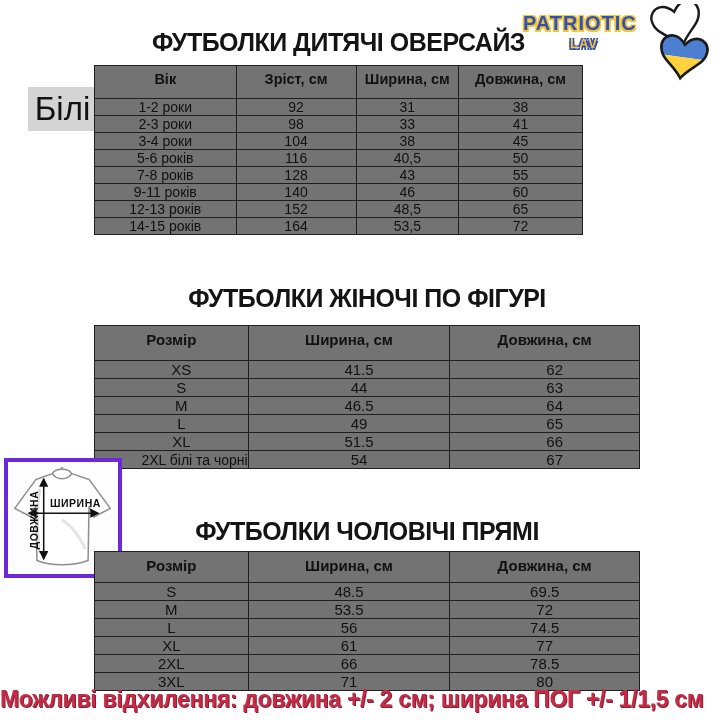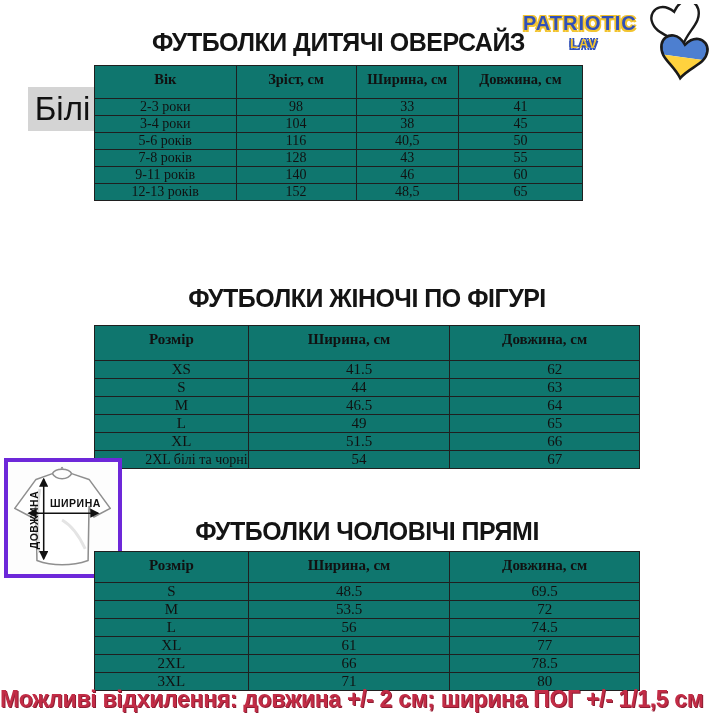--- a/index.html
+++ b/index.html
@@ -24,21 +24,21 @@
     text-shadow:-1.5px -1.5px 0 #3150b8,1.5px -1.5px 0 #3150b8,-1.5px 1.5px 0 #3150b8,1.5px 1.5px 0 #3150b8;}
   .hearts{position:absolute;top:0;left:112px;width:84px;height:86px;}
 
   
   .side-label{position:absolute;top:87px;left:28px;width:69px;height:44px;
     background:#d4d4d4;color:#111;font-size:33px;font-weight:normal;
     display:flex;align-items:center;justify-content:center;}
 
   
   table{position:absolute;border-collapse:collapse;table-layout:fixed;
-    font-family:Liberation Serif, serif;color:#111;background:#0f766e;}
+    font-family:Liberation Sans, sans-serif;color:#111;background:#737373;}
   th,td{border:1px solid #1f1f1f;text-align:center;padding:0;overflow:visible;}
   th{font-weight:bold;vertical-align:top;padding-top:5px;}
   .table-kids{top:65px;left:94px;width:489px;font-size:14px;}
   .table-kids th{height:27px;font-size:14.5px;}
   .table-kids td{height:15.7px;}
   .table-women{top:325px;left:94px;width:546px;font-size:15px;}
   .table-women th{height:29px;font-size:15px;}
   .table-women td{height:16px;padding-left:20px;}
   .table-men{top:551px;left:94px;width:546px;font-size:15px;}
   .table-men th{height:25px;font-size:15px;}
@@ -106,20 +106,26 @@
     <thead>
         <tr>
           <th>Вік</th>
           <th>Зріст, см</th>
           <th>Ширина, см</th>
           <th>Довжина, см</th>
         </tr>
       </thead>
     <tbody>
         <tr>
+          <td>1-2 роки</td>
+          <td>92</td>
+          <td>31</td>
+          <td>38</td>
+        </tr>
+        <tr>
           <td>2-3 роки</td>
           <td>98</td>
           <td>33</td>
           <td>41</td>
         </tr>
         <tr>
           <td>3-4 роки</td>
           <td>104</td>
           <td>38</td>
           <td>45</td>
@@ -140,20 +146,26 @@
           <td>9-11 років</td>
           <td>140</td>
           <td>46</td>
           <td>60</td>
         </tr>
         <tr>
           <td>12-13 років</td>
           <td>152</td>
           <td>48,5</td>
           <td>65</td>
+        </tr>
+        <tr>
+          <td>14-15 років</td>
+          <td>164</td>
+          <td>53,5</td>
+          <td>72</td>
         </tr>
       </tbody>
   </table>
 
   <div class="sec-title t2">ФУТБОЛКИ ЖІНОЧІ ПО ФІГУРІ</div>
 
   <table class="table-women">
     <colgroup>
         <col style="width:28.2%">
         <col style="width:37%">

